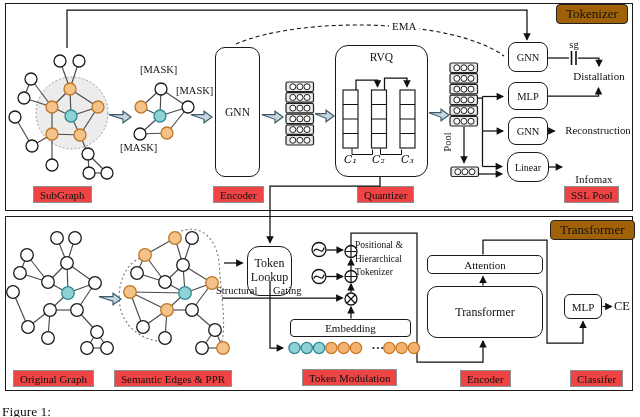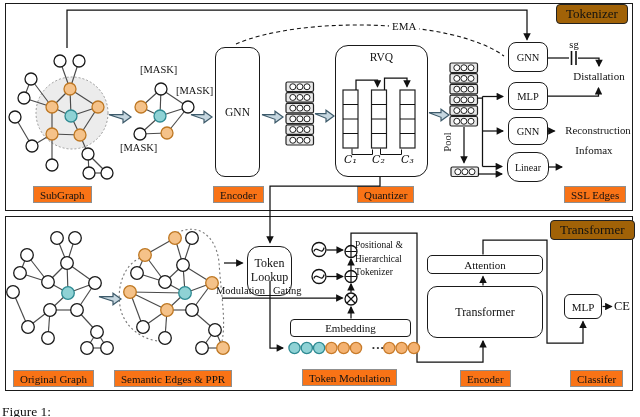--- a/index.html
+++ b/index.html
@@ -1,21 +1,21 @@
 <!DOCTYPE html>
 <html><head>
 <meta charset="utf-8">
 <style>
   html,body{margin:0;padding:0;background:#fff;}
   #fig{position:relative;width:640px;height:417px;background:#fff;overflow:hidden;
        font-family:"Liberation Serif","DejaVu Serif",serif;color:#111;}
   .panel{position:absolute;border:1.6px solid #1a1a1a;background:#fff;box-sizing:border-box;}
   .tag{position:absolute;border:1.4px solid #222;background:#a16207;border-radius:4px;
        font-size:13px;padding:1px 9px;white-space:nowrap;}
-  .lbl{position:absolute;border:1px solid #8f8f8f;background:#f97316;font-size:11px;
+  .lbl{position:absolute;border:1px solid #8f8f8f;background:#ef4444;font-size:11px;
        padding:1.5px 6px;white-space:nowrap;}
   .box{position:absolute;border:1.4px solid #1a1a1a;background:#fff;box-sizing:border-box;
        display:flex;align-items:center;justify-content:center;text-align:center;font-size:11px;}
   .txt{position:absolute;white-space:nowrap;}
   svg#overlay{position:absolute;left:0;top:0;z-index:5;pointer-events:none;}
   .cn{fill:none;stroke:#111;stroke-width:1.25;}
   .thin{fill:none;stroke:#111;stroke-width:1;}
   .dashed{fill:none;stroke:#111;stroke-width:1.1;stroke-dasharray:4 3;}
   .dotted{fill:none;stroke:#777;stroke-width:1.1;stroke-dasharray:2 2.5;}
   .sym{fill:#fff;stroke:#111;stroke-width:1.3;}
@@ -48,35 +48,35 @@
   <div class="txt" style="left:120px;top:142px;font-size:10.5px;">[MASK]</div>
 
   <div class="box" style="left:508px;top:42px;width:40px;height:30px;border-radius:8px;font-size:10.5px;">GNN</div>
   <div class="box" style="left:508px;top:82px;width:40px;height:28px;border-radius:8px;font-size:10.5px;">MLP</div>
   <div class="box" style="left:508px;top:117px;width:40px;height:28px;border-radius:8px;font-size:10.5px;">GNN</div>
   <div class="box" style="left:507px;top:152px;width:42px;height:30px;border-radius:12px;font-size:10px;">Linear</div>
 
   <div class="txt" style="left:564px;top:39px;width:20px;text-align:center;font-size:10.5px;">sg</div>
   <div class="txt" style="left:564px;top:70px;width:70px;text-align:center;font-size:11px;">Distallation</div>
   <div class="txt" style="left:557px;top:124px;width:82px;text-align:center;font-size:10.8px;">Reconstruction</div>
-  <div class="txt" style="left:564px;top:144px;width:60px;text-align:center;font-size:11px;">Infomax</div>
+  <div class="txt" style="left:564px;top:173px;width:60px;text-align:center;font-size:11px;">Infomax</div>
   <div class="txt" style="left:435px;top:135px;width:28px;height:14px;text-align:center;font-size:10.5px;transform:rotate(-90deg);">Pool</div>
 
   <div class="txt ema" style="left:389px;top:20px;">EMA</div>
 
   <div class="lbl" style="left:33px;top:186px;">SubGraph</div>
   <div class="lbl" style="left:213px;top:186px;">Encoder</div>
   <div class="lbl" style="left:357px;top:186px;">Quantizer</div>
-  <div class="lbl" style="left:564px;top:186px;">SSL Edges</div>
+  <div class="lbl" style="left:564px;top:186px;">SSL Pool</div>
 
   <div class="box" style="left:247px;top:246px;width:45px;height:50px;border-radius:12px;flex-direction:column;font-size:12px;line-height:1.15;">
     <span>Token</span>
     <span>Lookup</span>
   </div>
-  <div class="txt" style="left:216px;top:285px;font-size:10.5px;">Modulation</div>
+  <div class="txt" style="left:216px;top:285px;font-size:10.5px;">Structural</div>
   <div class="txt" style="left:273px;top:285px;font-size:10.5px;">Gating</div>
 
   <div class="txt" style="left:355px;top:239px;width:68px;text-align:left;font-size:9.5px;line-height:13.5px;white-space:normal;">
     <div>Positional &amp;</div>
     <div>Hierarchical</div>
     <div>Tokenizer</div>
   </div>
 
   <div class="box" style="left:427px;top:255px;width:116px;height:19px;border-radius:5px;font-size:11px;">Attention</div>
   <div class="box" style="left:290px;top:319px;width:121px;height:18px;border-radius:4px;font-size:11px;">Embedding</div>

